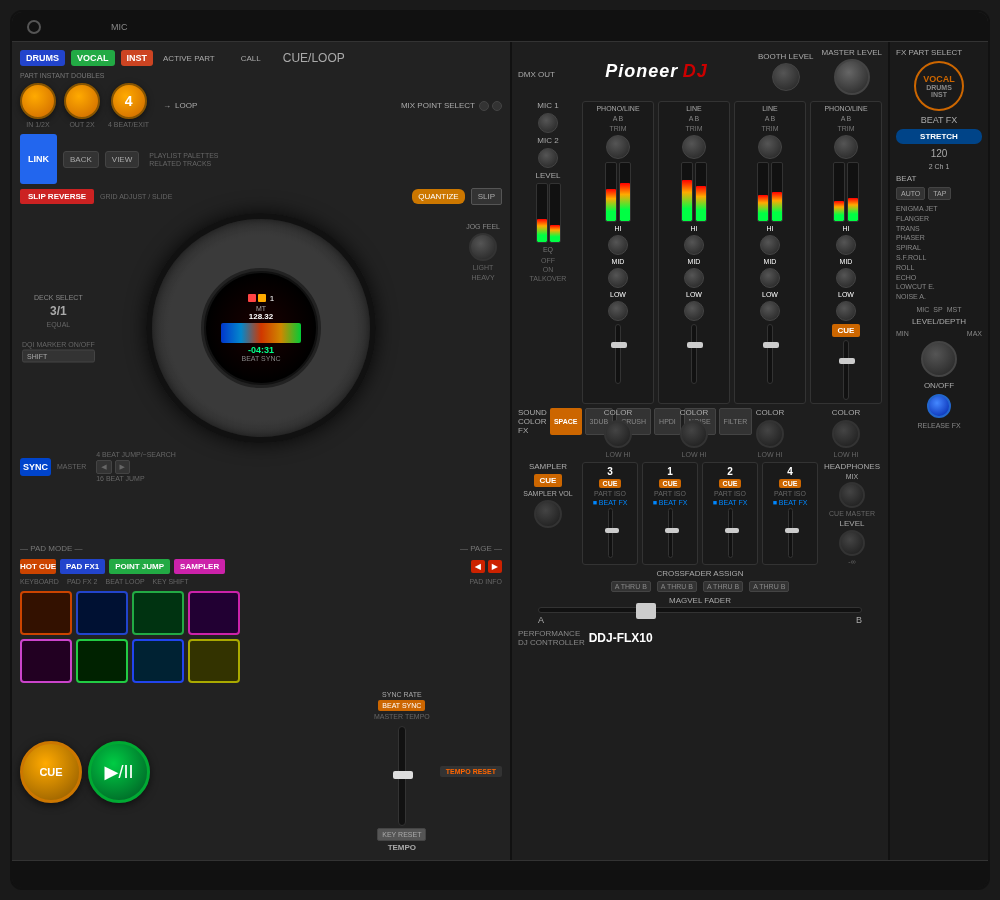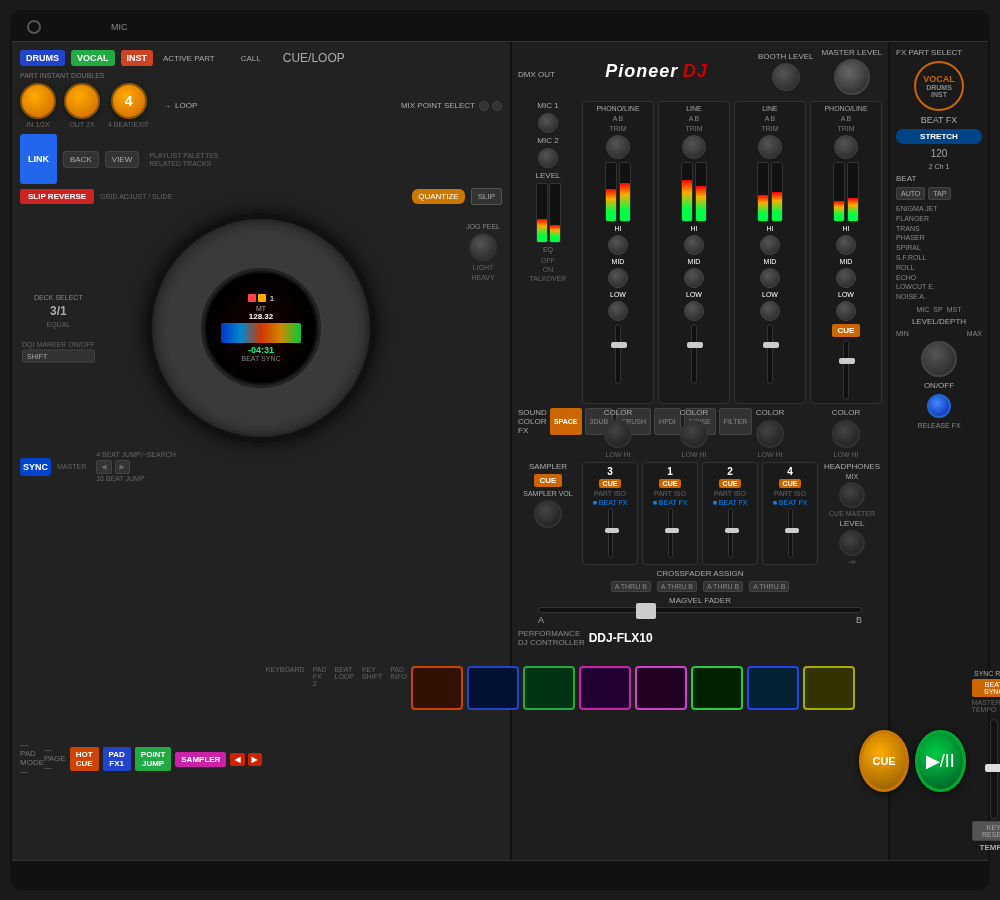--- a/index.html
+++ b/index.html
@@ -174,27 +174,27 @@
     
     .beat-sync-row {
       display: flex; align-items: center; gap: 6px; margin: 4px 0;
     }
     .sync-btn {
       background: #0044cc; color: #fff; font-size: 9px; font-weight: bold;
       padding: 4px 3px; border-radius: 3px; border: none;
     }
     
     .pad-section {
-      display: flex; flex-direction: row; gap: 4px;
+      display: flex; flex-direction: column; gap: 4px;
       margin-top: auto;
     }
     .pad-mode-row {
       display: flex; gap: 4px; align-items: center;
     }
-    .hot-cue-btn { background: #cc4400; color: #fff; font-size: 8px; font-weight: bold; padding: 3px 6px; border-radius: 2px; border: none; }
+    .hot-cue-btn { background: #cc4400; color: #fff; font-size: 8px; font-weight: bold; padding: 3px 0; border-radius: 2px; border: none; }
     .pad-fx1-btn { background: #2244cc; color: #fff; font-size: 8px; font-weight: bold; padding: 3px 6px; border-radius: 2px; border: none; }
     .beat-jump-btn { background: #22aa44; color: #fff; font-size: 8px; font-weight: bold; padding: 3px 6px; border-radius: 2px; border: none; }
     .sampler-btn-mode { background: #cc22aa; color: #fff; font-size: 8px; font-weight: bold; padding: 3px 6px; border-radius: 2px; border: none; }
     .pad-row {
       display: flex; gap: 4px;
     }
     .pad {
       width: 52px; height: 44px;
       border-radius: 4px;
       border: 2px solid #333;

